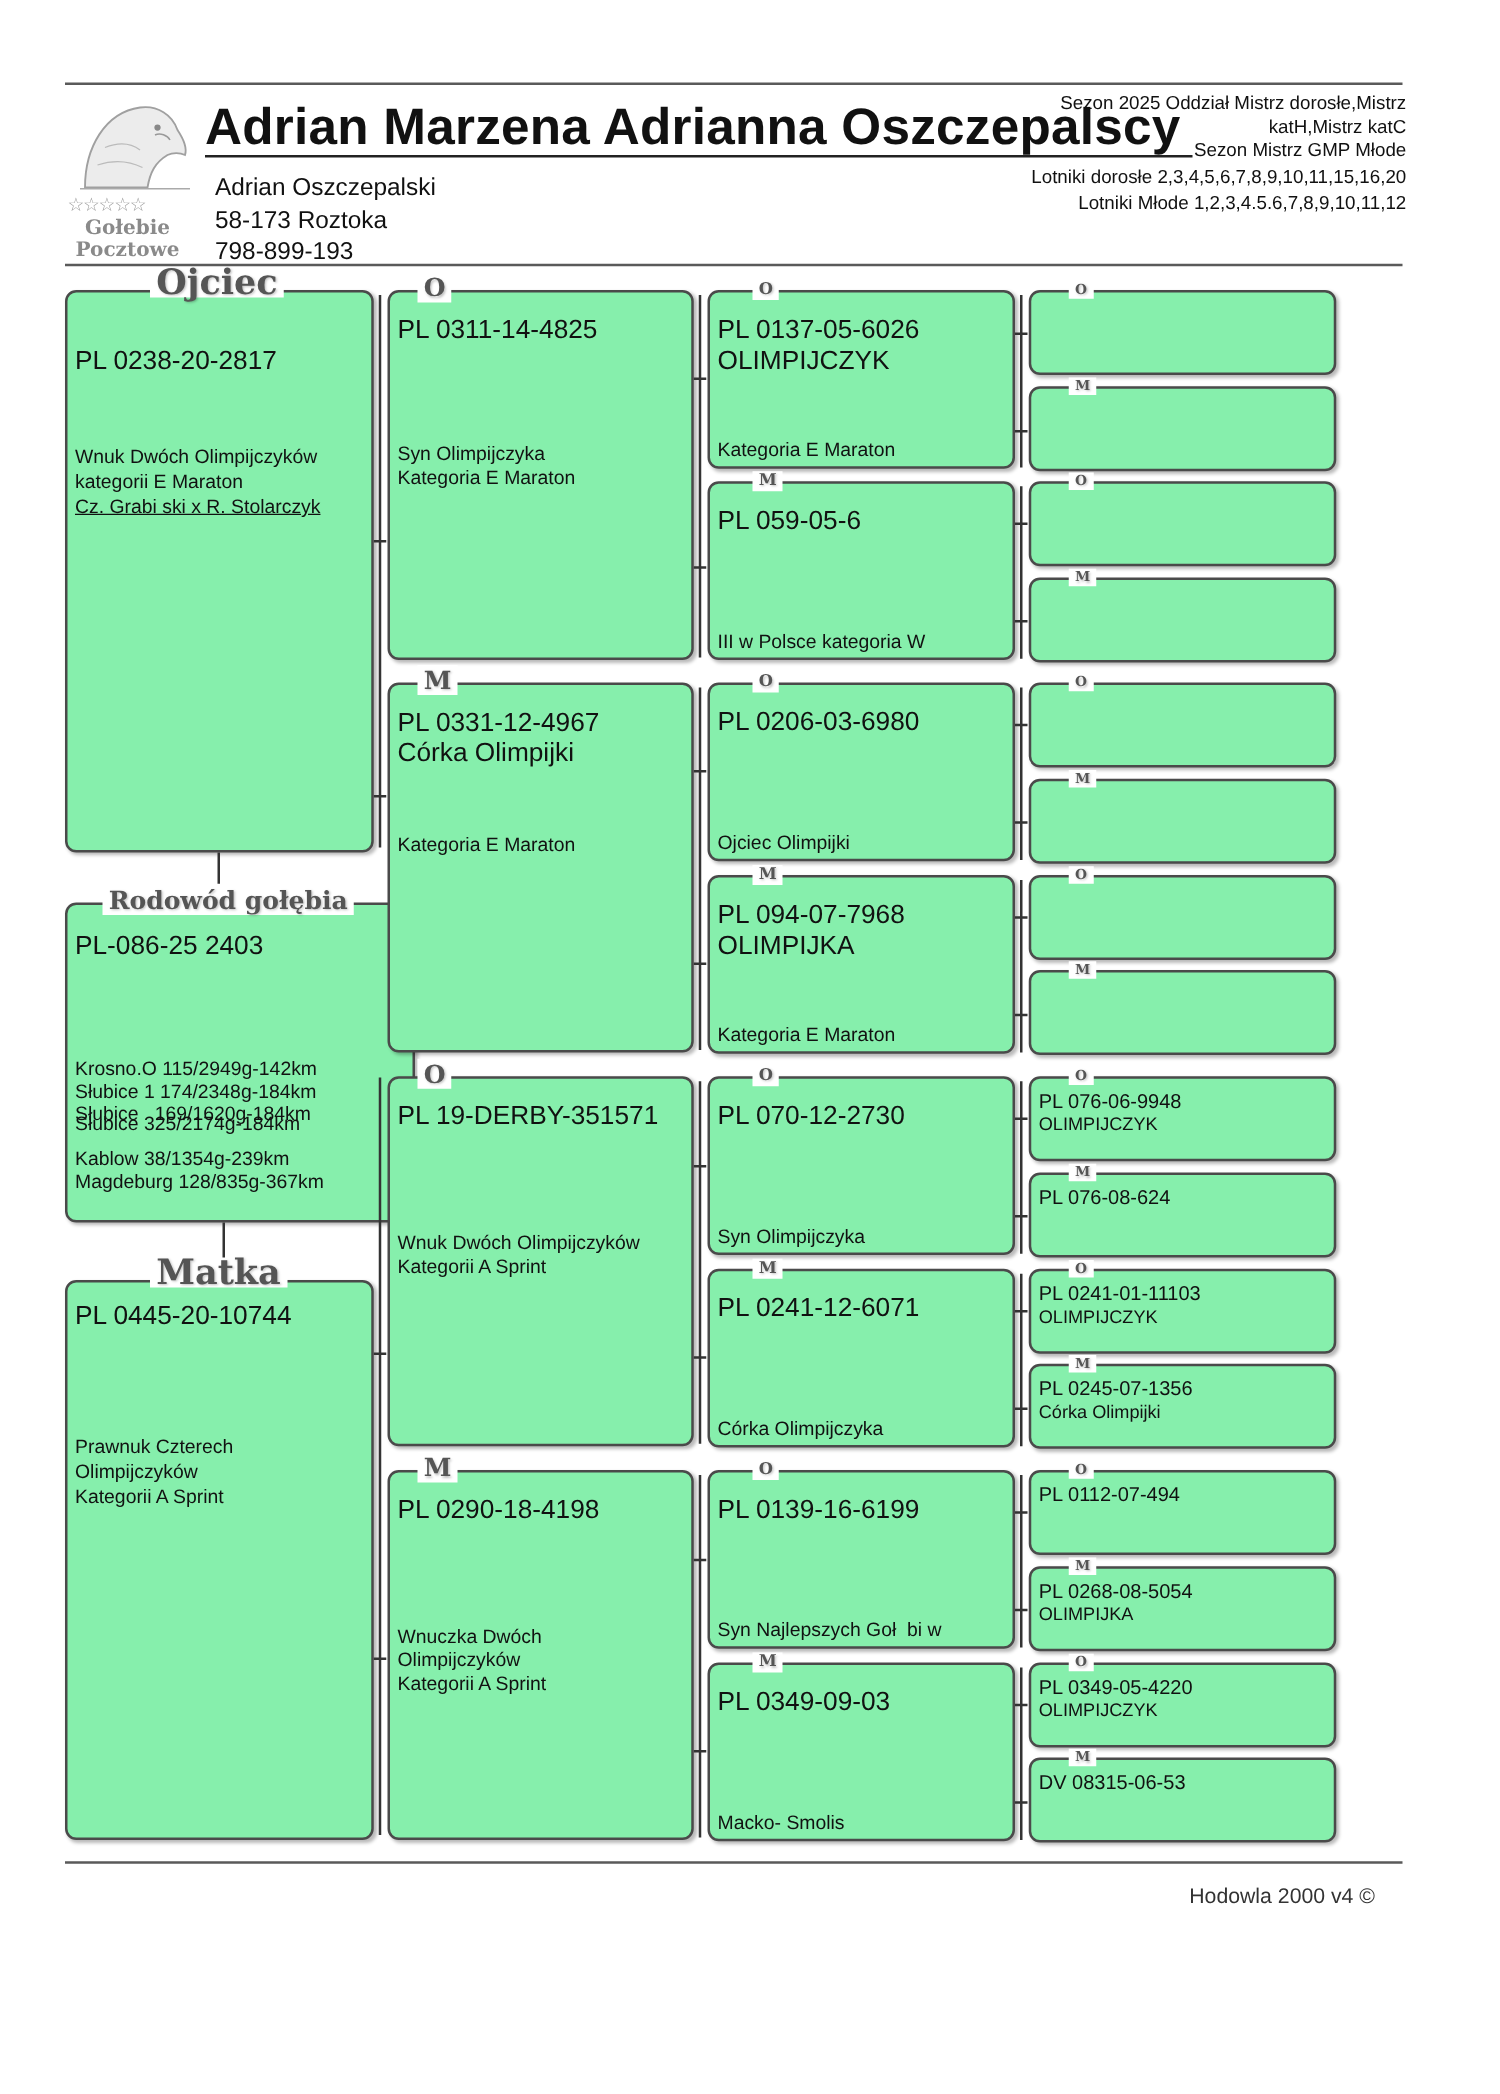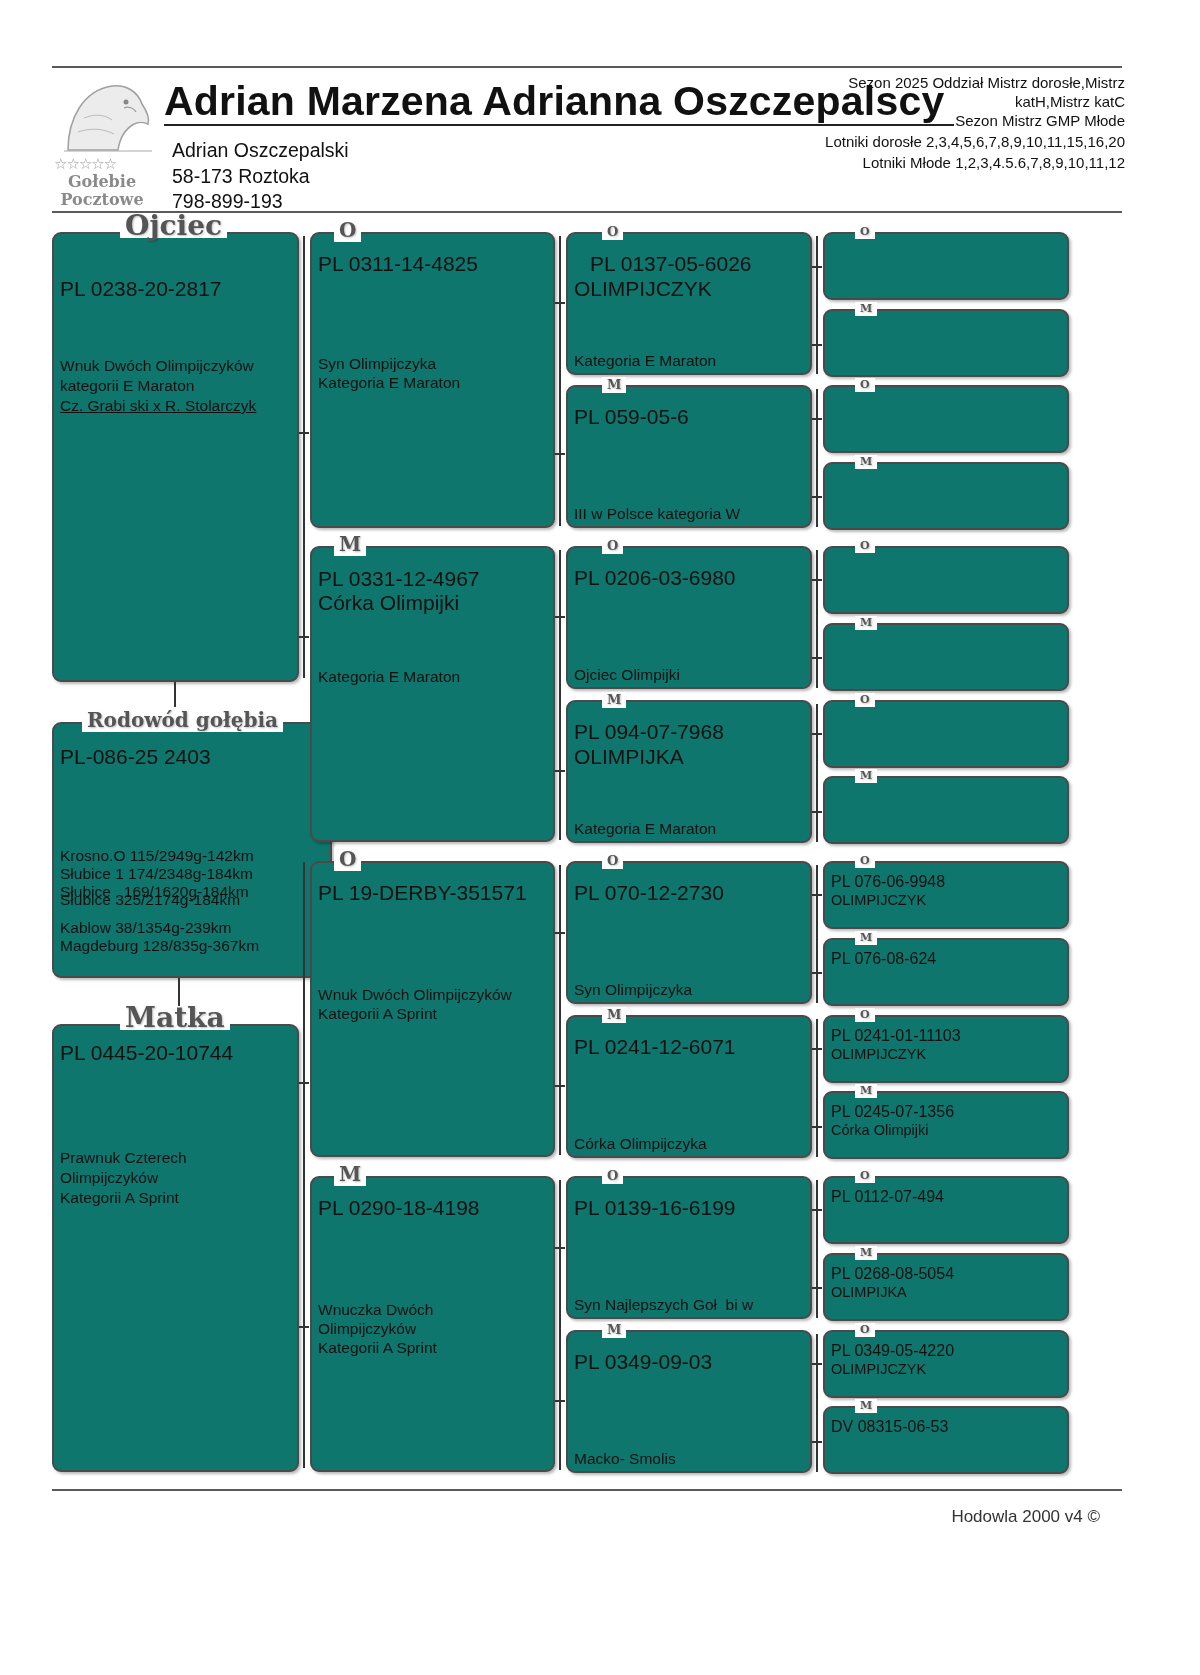--- a/index.html
+++ b/index.html
@@ -7,21 +7,21 @@
          font-family:"Liberation Sans", sans-serif; color:#111; }
   .rule { position:absolute; left:52px; width:1070px; height:2px; background:#5a5a5a; }
   .logo { position:absolute; left:52px; top:78px; width:100px; height:130px; }
   .logo .stars { position:absolute; left:2px; top:77px; font-size:15px; color:#9a9a9a; letter-spacing:-1px; font-family:"DejaVu Sans", sans-serif; }
   .logo .lt { position:absolute; left:0; width:100px; text-align:center; font-family:"DejaVu Serif", serif; font-weight:bold; color:#8a8a8a; font-size:16px; }
   .title { position:absolute; left:164px; top:78px; font-size:41px; font-weight:bold; letter-spacing:0.2px; white-space:nowrap; }
   .title-underline { position:absolute; left:164px; top:124px; width:790px; height:1.5px; background:#222; }
   .owner { position:absolute; left:172px; font-size:19.5px; color:#111; }
   .achv { position:absolute; right:75px; text-align:right; font-size:15px; color:#111; white-space:nowrap; }
 
-  .box { position:absolute; border:2px solid #4a4a4a; border-radius:9px; background:#0f766e;
+  .box { position:absolute; border:2px solid #4a4a4a; border-radius:9px; background:#86efac;
          box-shadow: 2px 2px 3px rgba(0,0,0,0.28); box-sizing:border-box; }
   .box .lbl { position:absolute; top:-14px; background:#fff; padding:0 5px;
               font-family:"DejaVu Serif", serif; font-weight:bold; color:#555;
               text-shadow:1px 1px 2px rgba(0,0,0,0.25); line-height:24px; white-space:nowrap; }
   .box .ring { position:absolute; left:6px; top:8px; font-size:21px; line-height:26px; white-space:nowrap; }
   .box .note { position:absolute; left:6px; font-size:15.5px; line-height:20px; white-space:nowrap; }
   .box .small-ring { position:absolute; left:6px; top:8px; font-size:16px; line-height:21px; white-space:nowrap; }
   .box .small-note { position:absolute; left:6px; top:29px; font-size:14.5px; line-height:17px; white-space:nowrap; }
 
   .lbl-big { font-size:28px; left:66px; top:-20px !important; }
@@ -140,21 +140,21 @@
 <div class="hline" style="left:555px;top:770px;width:10px;"></div>
 <div class="vline" style="left:559px;top:865px;height:290px;"></div>
 <div class="hline" style="left:555px;top:932px;width:10px;"></div>
 <div class="hline" style="left:555px;top:1085px;width:10px;"></div>
 <div class="vline" style="left:559px;top:1180px;height:290px;"></div>
 <div class="hline" style="left:555px;top:1247px;width:10px;"></div>
 <div class="hline" style="left:555px;top:1400px;width:10px;"></div>
 
 <div class="box" style="left:566px;top:232px;width:246px;height:143px;">
   <span class="lbl lbl-sm">O</span>
-  <span class="ring" style="top:17px;margin-left:16px;">PL 0137-05-6026</span>
+  <span class="ring" style="top:17px;">PL 0137-05-6026</span>
   <span class="ring" style="top:42px;">OLIMPIJCZYK</span>
   <span class="note" style="top:117px;">Kategoria E Maraton</span>
 </div>
 <div class="box" style="left:566px;top:385px;width:246px;height:143px;">
   <span class="lbl lbl-sm">M</span>
   <span class="ring" style="top:17px;">PL 059-05-6</span>
   <span class="note" style="top:117px;">III w Polsce kategoria W</span>
 </div>
 <div class="box" style="left:566px;top:546px;width:246px;height:143px;">
   <span class="lbl lbl-sm">O</span>

